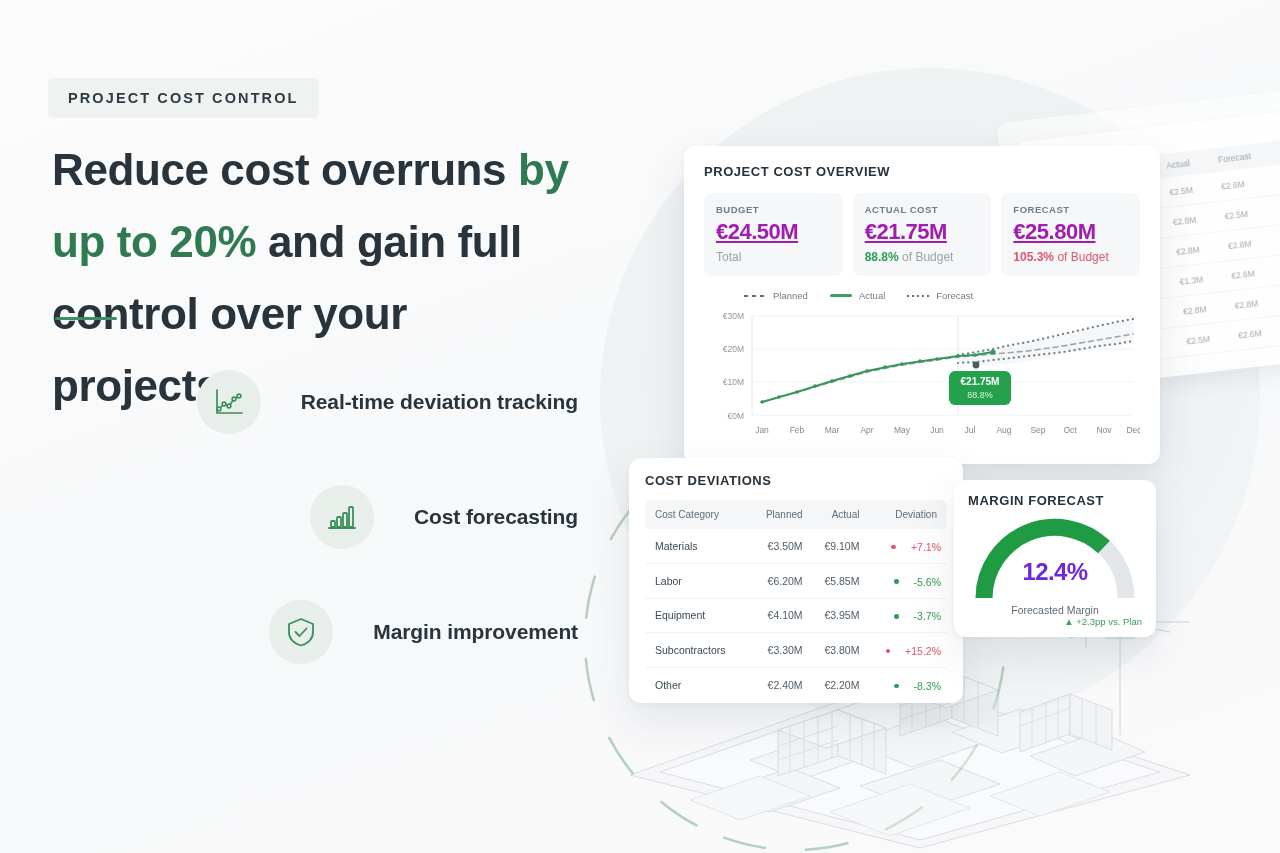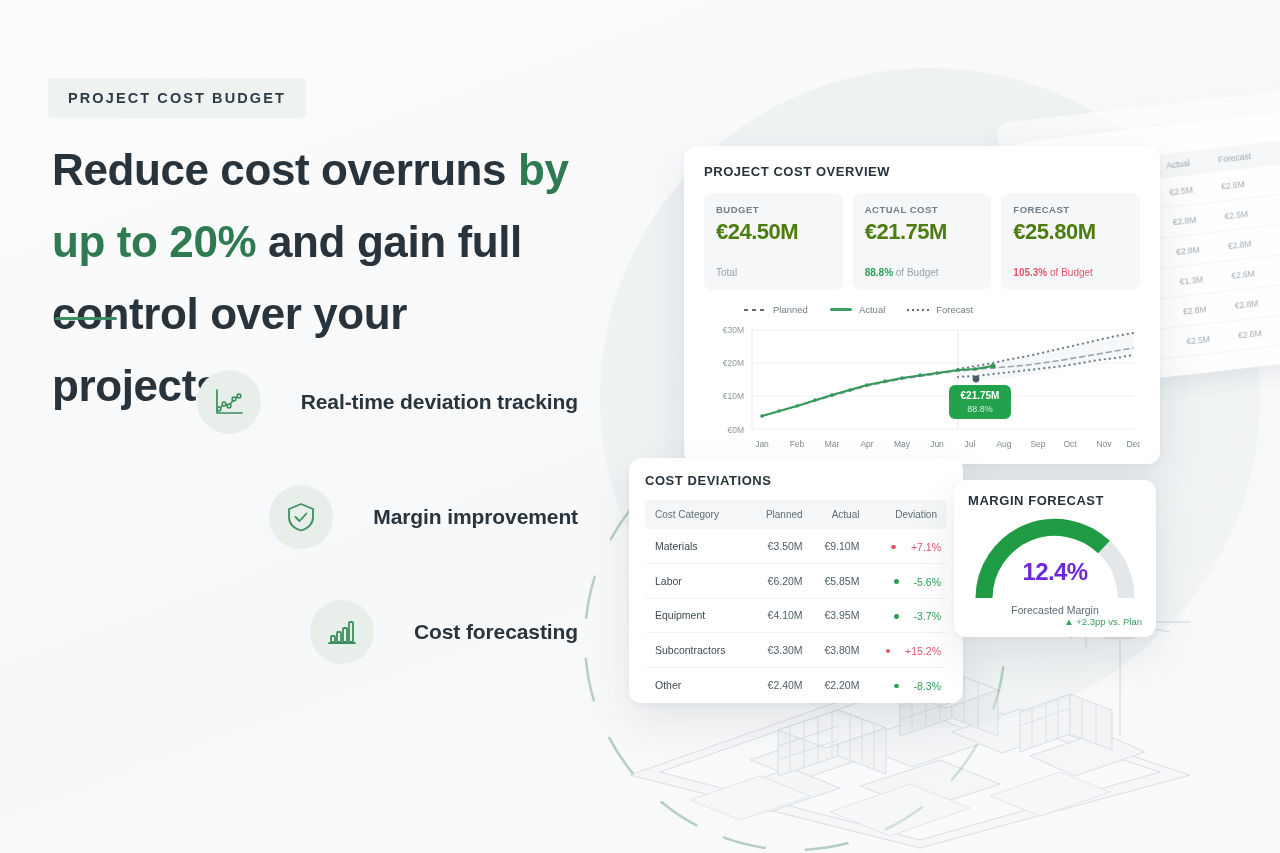--- a/index.html
+++ b/index.html
@@ -134,22 +134,22 @@
   }
   .card-title {
     font-size: 13px; font-weight: 700; color: #27323a; letter-spacing: .55px;
   }
 
   .kpis { display: flex; gap: 10px; margin-top: 14px; }
   .kpi {
     flex: 1; background: #f5f7f8; border-radius: 8px; padding: 11px 12px 12px 12px;
   }
   .kpi-label { font-size: 9.5px; font-weight: 700; color: #6e7d87; letter-spacing: .5px; }
-  .kpi-value { font-size: 22px; font-weight: 700; color: #4d7c0f; margin-top: 4px; letter-spacing: -.5px; }
-  .kpi-sub { font-size: 10px; color: #97a3ab; margin-top: 22px; }
+  .kpi-value { font-size: 22px; font-weight: 700; color: #a21caf; margin-top: 4px; letter-spacing: -.5px; text-decoration: underline; }
+  .kpi-sub { font-size: 12px; color: #97a3ab; margin-top: 5px; }
   .kpi-sub b { font-weight: 700; }
   .pos { color: #2e9e55; }
   .neg { color: #e0566b; }
 
   .legend { display: flex; align-items: center; gap: 22px; margin-top: 14px; padding-left: 40px; }
   .leg { display: flex; align-items: center; gap: 7px; font-size: 9.5px; color: #6f7d86; }
   .leg-dash { width: 22px; height: 2px; display:block; }
   .leg-planned { background-image: linear-gradient(90deg,#5f6f79 0 4px, transparent 4px 8px); background-size: 8px 2px; height:2px;}
   .leg-solid { background: #39a05f; height: 2.5px; border-radius: 2px; }
   .leg-forecast { background-image: linear-gradient(90deg,#5f6f79 0 2px, transparent 2px 5px); background-size: 5px 2px; height:2px;}
@@ -258,21 +258,21 @@
         <path d="M90 240 L160 216 L210 236 L140 260 Z" fill="#f3f5f7"></path>
         <path d="M230 252 L310 224 L370 248 L290 276 Z" fill="#f3f5f7"></path>
         <path d="M390 236 L460 212 L510 232 L440 256 Z" fill="#f3f5f7"></path>
       </g>
     </g>
   </svg>
 
   <div class="left">
 
     <div class="eyebrow">
-      <span>PROJECT COST BUDGET</span>
+      <span>PROJECT COST CONTROL</span>
     </div>
 
     <h1 class="headline"><span>Reduce cost overruns </span><span class="hl-green">by up to 20%</span><span> and gain full control over your projects.</span></h1>
 
     <div class="rule"></div>
 
     <div class="features">
 
       <div class="feature">
         <span class="feat-icon">
@@ -285,38 +285,38 @@
             <circle cx="22" cy="14" r="1.8" fill="#fff"></circle>
             <circle cx="27" cy="11" r="1.8" fill="#fff"></circle>
           </svg>
         </span>
         <span class="feat-label">Real-time deviation tracking</span>
       </div>
 
       <div class="feature">
         <span class="feat-icon">
           <svg width="34" height="34" viewBox="0 0 34 34" fill="none" stroke="#3a8f5c" stroke-width="1.8" stroke-linecap="round" stroke-linejoin="round">
-            <path d="M17 4 L29 9 V17 C29 24 23.5 28.5 17 30.5 C10.5 28.5 5 24 5 17 V9 Z"></path>
-            <polyline points="11.5,17 15.5,21 22.5,13.5"></polyline>
-          </svg>
-        </span>
-        <span class="feat-label">Margin improvement</span>
-      </div>
-
-      <div class="feature">
-        <span class="feat-icon">
-          <svg width="34" height="34" viewBox="0 0 34 34" fill="none" stroke="#3a8f5c" stroke-width="1.8" stroke-linecap="round" stroke-linejoin="round">
             <path d="M4 28 L30 28"></path>
             <rect x="6" y="21" width="4" height="6" rx="1"></rect>
             <rect x="12" y="17" width="4" height="10" rx="1"></rect>
             <rect x="18" y="13" width="4" height="14" rx="1"></rect>
             <rect x="24" y="7" width="4" height="20" rx="1"></rect>
           </svg>
         </span>
         <span class="feat-label">Cost forecasting</span>
+      </div>
+
+      <div class="feature">
+        <span class="feat-icon">
+          <svg width="34" height="34" viewBox="0 0 34 34" fill="none" stroke="#3a8f5c" stroke-width="1.8" stroke-linecap="round" stroke-linejoin="round">
+            <path d="M17 4 L29 9 V17 C29 24 23.5 28.5 17 30.5 C10.5 28.5 5 24 5 17 V9 Z"></path>
+            <polyline points="11.5,17 15.5,21 22.5,13.5"></polyline>
+          </svg>
+        </span>
+        <span class="feat-label">Margin improvement</span>
       </div>
 
     </div>
   </div>
 
   <div class="mock">
 
     <div class="back-card"></div>
 
     <div class="back-card2">

